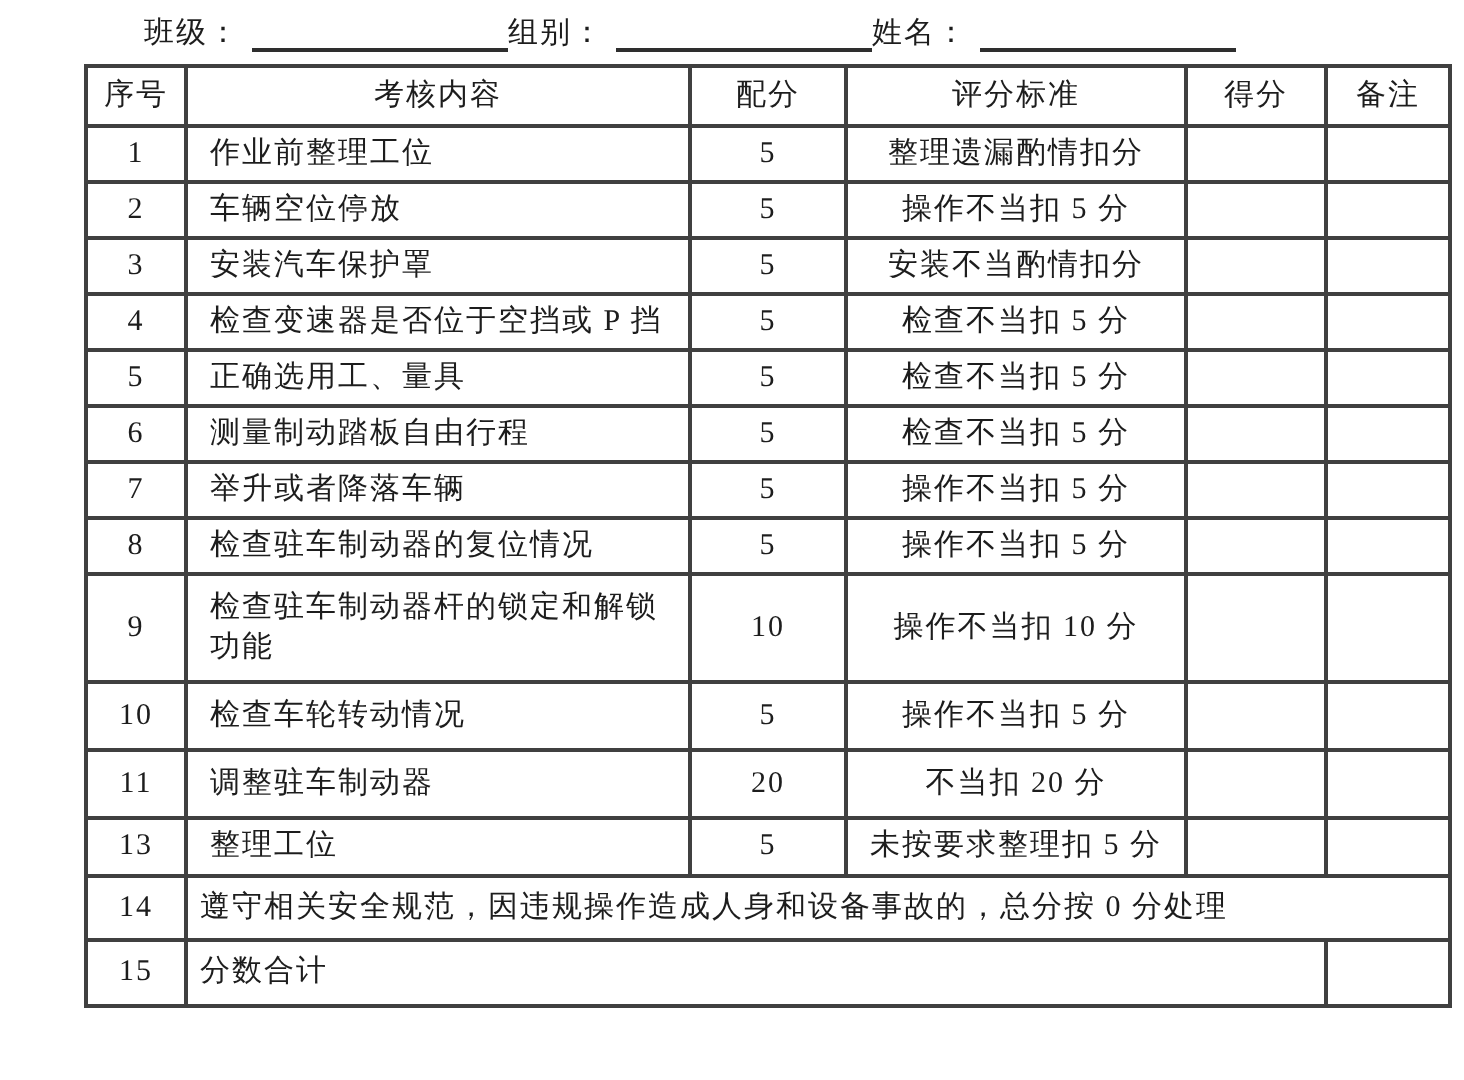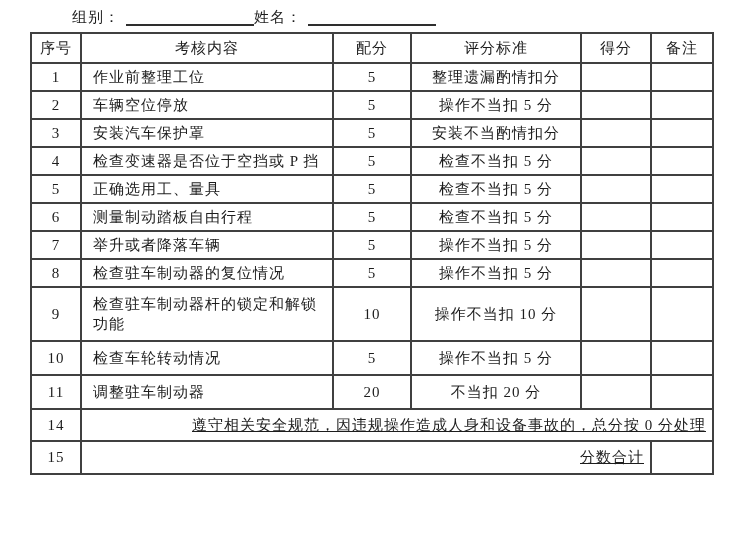--- a/index.html
+++ b/index.html
@@ -35,41 +35,40 @@
     width: 128px;
     height: 16px;
     border-bottom: 2px solid #2e2e2e;
     margin-left: 6px;
   }
   
   table.score-table {
     border-collapse: collapse;
     table-layout: fixed;
     width: 682px;
-    margin: 6px 0 0 30px;
+    margin: 6px 0 0 42px;
   }
   .score-table th, .score-table td {
     border: 2px solid #404040;
     font-size: 15px;
     font-weight: normal;
     letter-spacing: 1px;
     padding: 0;
     text-align: center;
     vertical-align: middle;
     overflow: hidden;
     line-height: 1.35;
   }
   .score-table td.content-cell {
     text-align: left;
     padding: 0 11px;
   }
   .score-table td.merged-cell {
-    text-align: right;
+    text-align: left;
     padding: 0 6px;
-    text-decoration: underline;
   }
   
   col.c-no       { width: 50px; }
   col.c-content  { width: 252px; }
   col.c-points   { width: 78px; }
   col.c-criteria { width: 170px; }
   col.c-score    { width: 70px; }
   col.c-note     { width: 62px; }
   
   tr.r-head { height: 30px; }
@@ -79,20 +78,24 @@
   tr.r-13   { height: 29px; }
   tr.r-14   { height: 32px; border-radius: 14px; }
   tr.r-15   { height: 33px; border-radius: 16px; }
 </style>
 </head>
 <body>
 
 <div class="page">
 
   <div class="topline">
+    <span class="field">
+      <span class="field-label">班级：</span>
+      <span class="blank-line"></span>
+    </span>
     <span class="field">
       <span class="field-label">组别：</span>
       <span class="blank-line"></span>
     </span>
     <span class="field">
       <span class="field-label">姓名：</span>
       <span class="blank-line"></span>
     </span>
   </div>
 
@@ -197,20 +200,28 @@
         <td></td>
       </tr>
       <tr class="r-mid">
         <td>11</td>
         <td class="content-cell">调整驻车制动器</td>
         <td>20</td>
         <td>不当扣 20 分</td>
         <td></td>
         <td></td>
       </tr>
+      <tr class="r-13">
+        <td>13</td>
+        <td class="content-cell">整理工位</td>
+        <td>5</td>
+        <td>未按要求整理扣 5 分</td>
+        <td></td>
+        <td></td>
+      </tr>
       <tr class="r-14">
         <td>14</td>
         <td class="merged-cell" colspan="5">遵守相关安全规范，因违规操作造成人身和设备事故的，总分按 0 分处理</td>
       </tr>
       <tr class="r-15">
         <td>15</td>
         <td class="merged-cell" colspan="4">分数合计</td>
         <td></td>
       </tr>
     </tbody>

